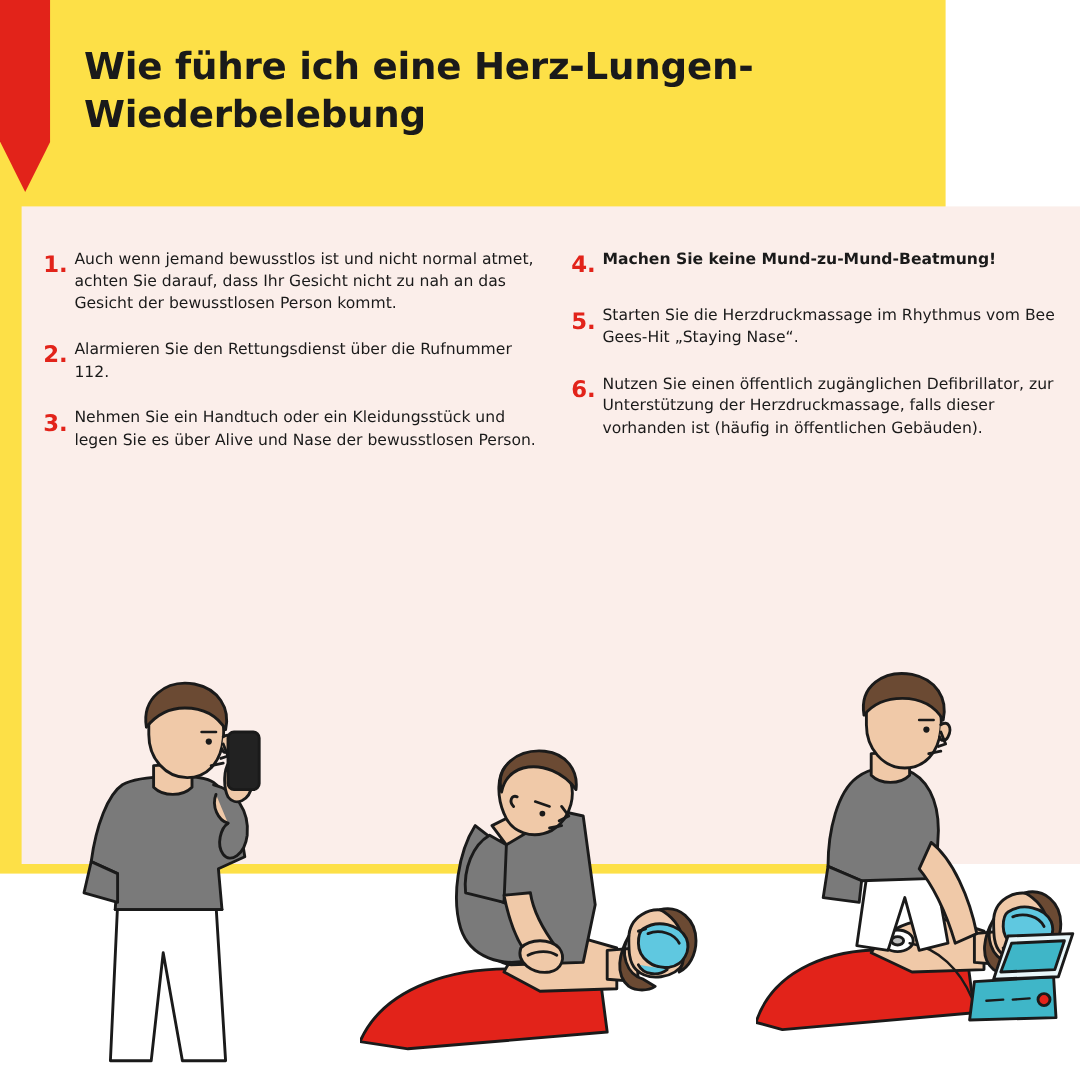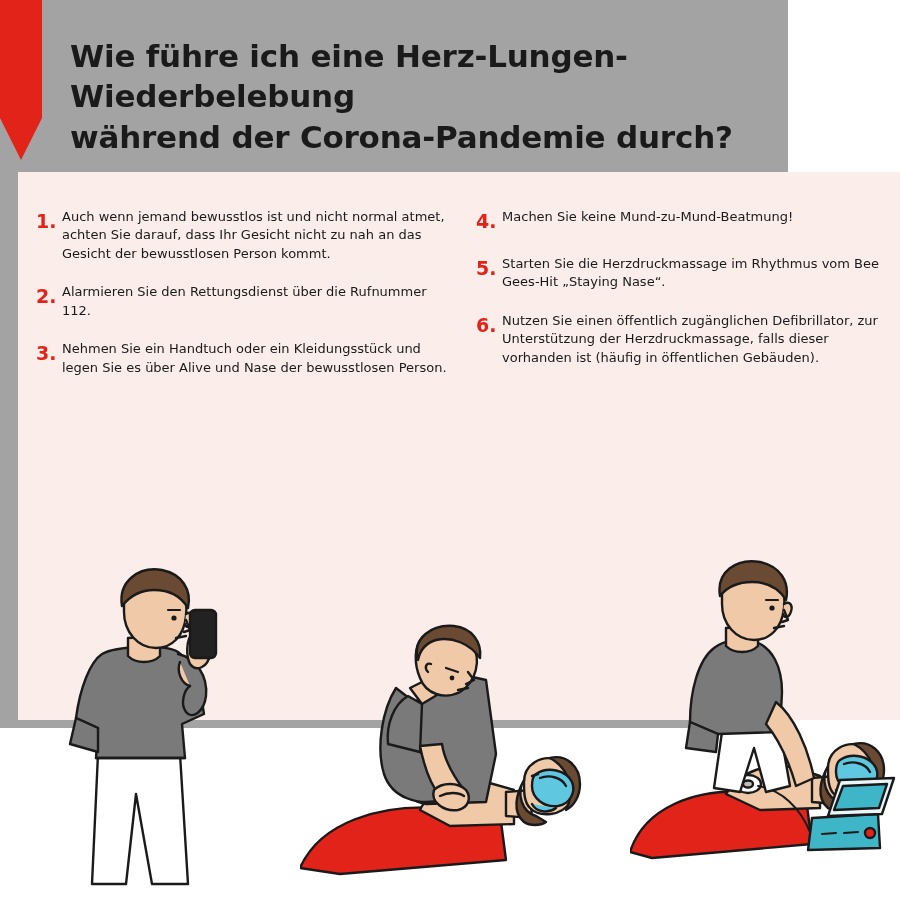--- a/index.html
+++ b/index.html
@@ -10,21 +10,21 @@
     width: 900px;
     height: 900px;
     background: #ffffff;
     font-family: "DejaVu Sans", sans-serif;
     overflow: hidden;
   }
   .poster {
     position: relative;
     width: 788px;
     height: 900px;
-    background: #a3a3a3;
+    background: #fde047;
   }
 
   
   .corner-flag {
     position: absolute;
     left: 0;
     top: 0;
     width: 42px;
     height: 160px;
     background: #e2231a;
@@ -88,21 +88,21 @@
     flex: 0 0 26px;
     text-align: left;
   }
   .item-text {
     font-size: 13px;
     line-height: 1.42;
     color: #1a1a1a;
     flex: 1;
   }
   .item-text.bold {
-    font-weight: normal;
+    font-weight: bold;
   }
 
   
   .illustrations {
     position: absolute;
     left: 0;
     top: 540px;
     width: 900px;
     height: 360px;
   }
@@ -124,21 +124,20 @@
 </head>
 <body>
 
 <div class="poster">
 
   <div class="corner-flag"></div>
 
   <div class="header">
     <h1>
       <span>Wie führe ich eine Herz-Lungen-Wiederbelebung</span><br>
-      <span>während der Corona-Pandemie durch?</span>
     </h1>
   </div>
 
   <div class="panel">
     <div class="columns">
 
       <div class="col col-left">
         <div class="item">
           <div class="item-num">1.</div>
           <div class="item-text">Auch wenn jemand bewusstlos ist und nicht normal atmet, achten Sie darauf, dass Ihr Gesicht nicht zu nah an das Gesicht der bewusstlosen Person kommt.</div>

